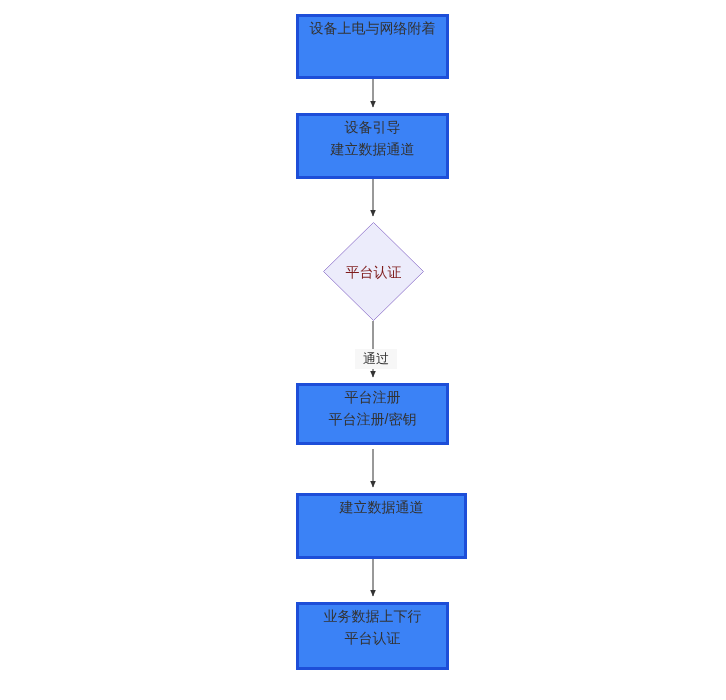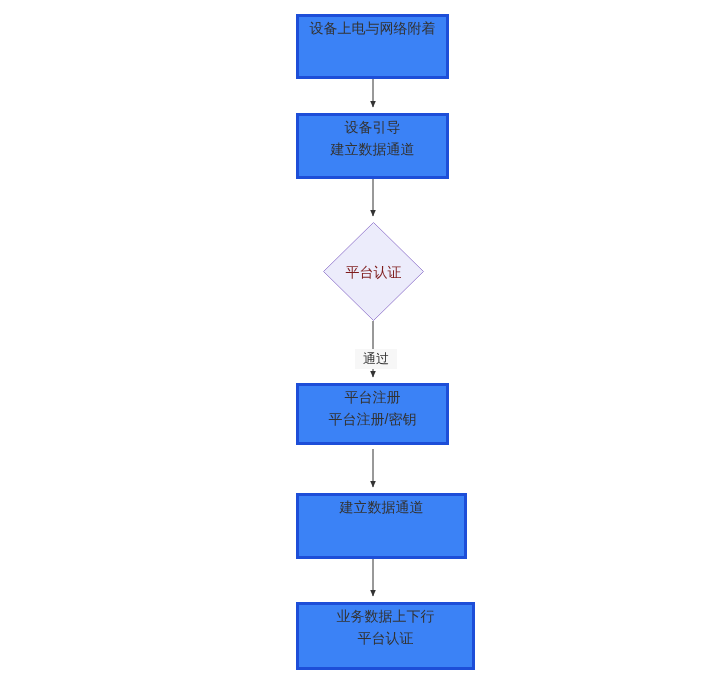--- a/index.html
+++ b/index.html
@@ -120,18 +120,18 @@
 
   <div class="node-rect" style="left:296px; top:383px; width:153px; height:62px;">
     <span class="line">平台注册</span>
     <span class="line">平台注册/密钥</span>
   </div>
 
   <div class="node-rect" style="left:296px; top:493px; width:171px; height:66px;">
     <span class="line">建立数据通道</span>
   </div>
 
-  <div class="node-rect" style="left:296px; top:602px; width:179px; height:68px;">
+  <div class="node-rect" style="left:296px; top:602px; width:153px; height:68px;">
     <span class="line">业务数据上下行</span>
     <span class="line">平台认证</span>
   </div>
 
 </div>
 
 </body></html>

